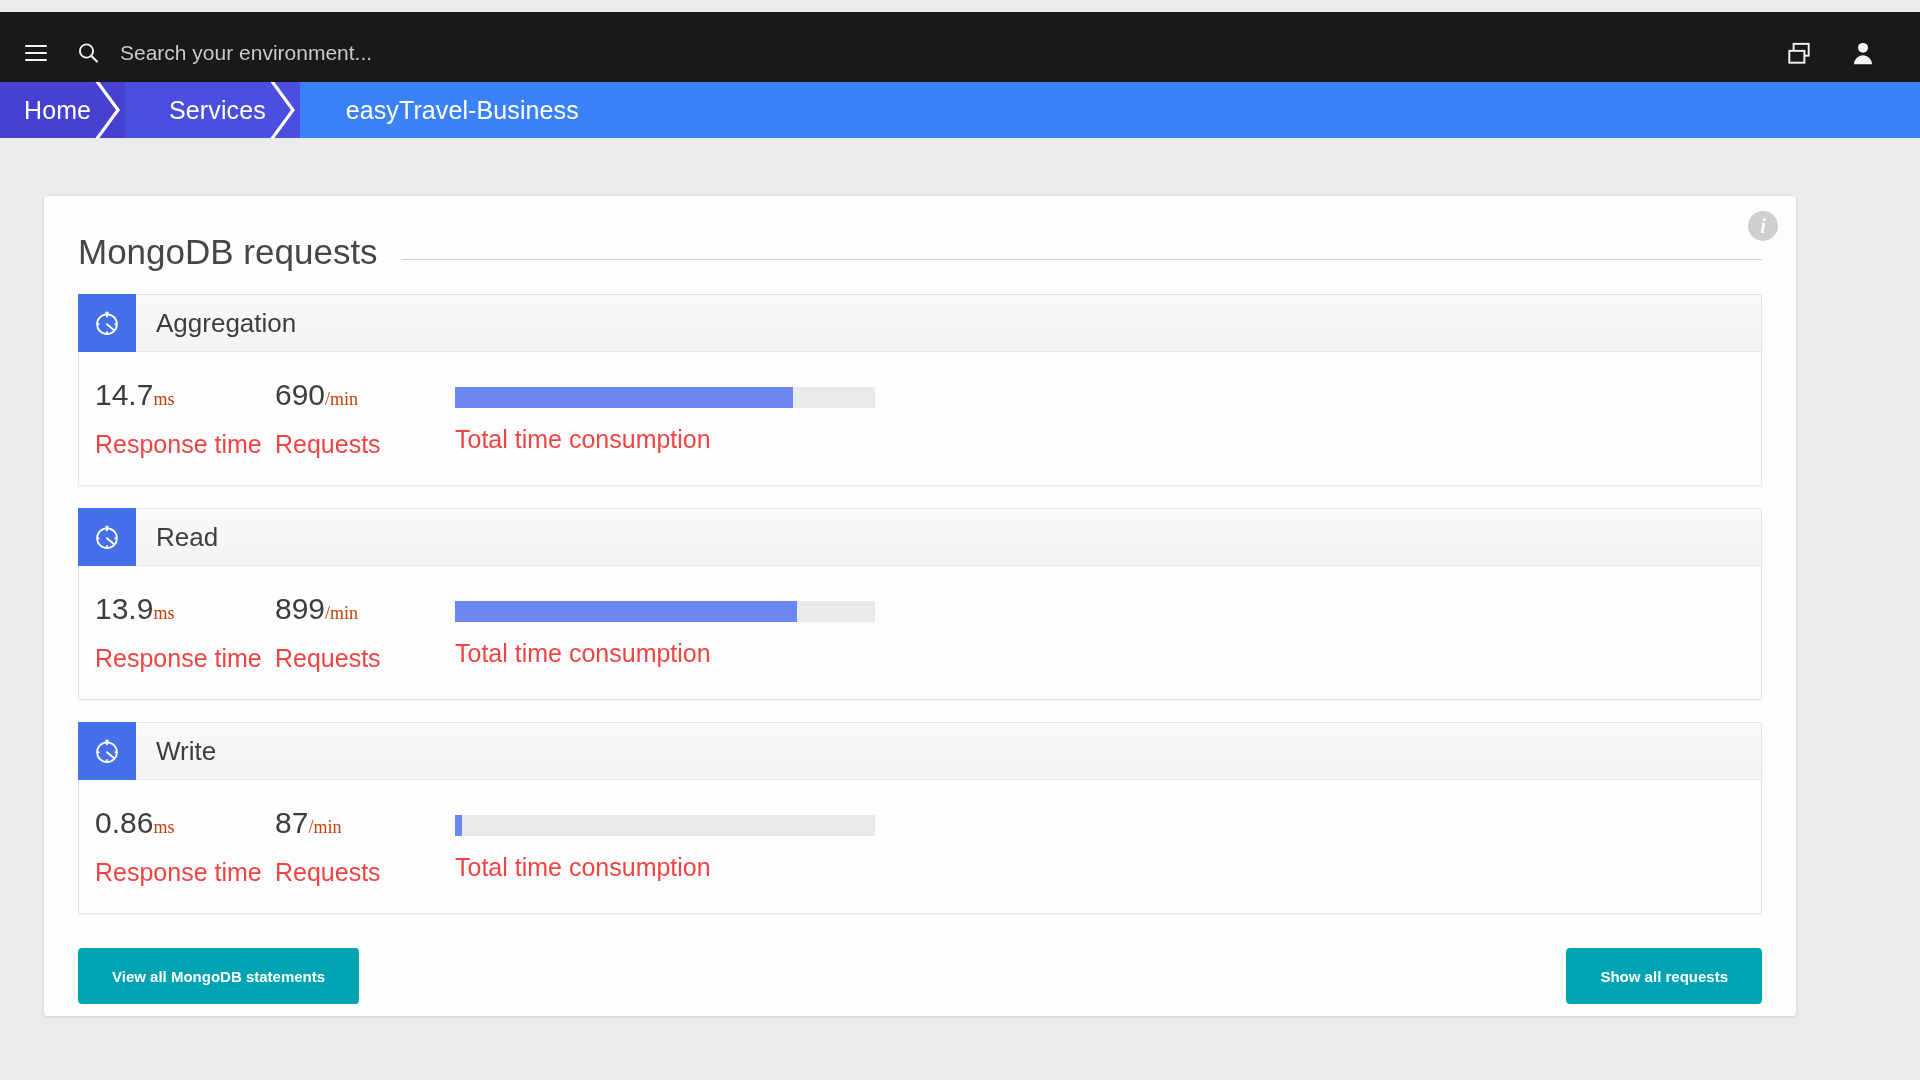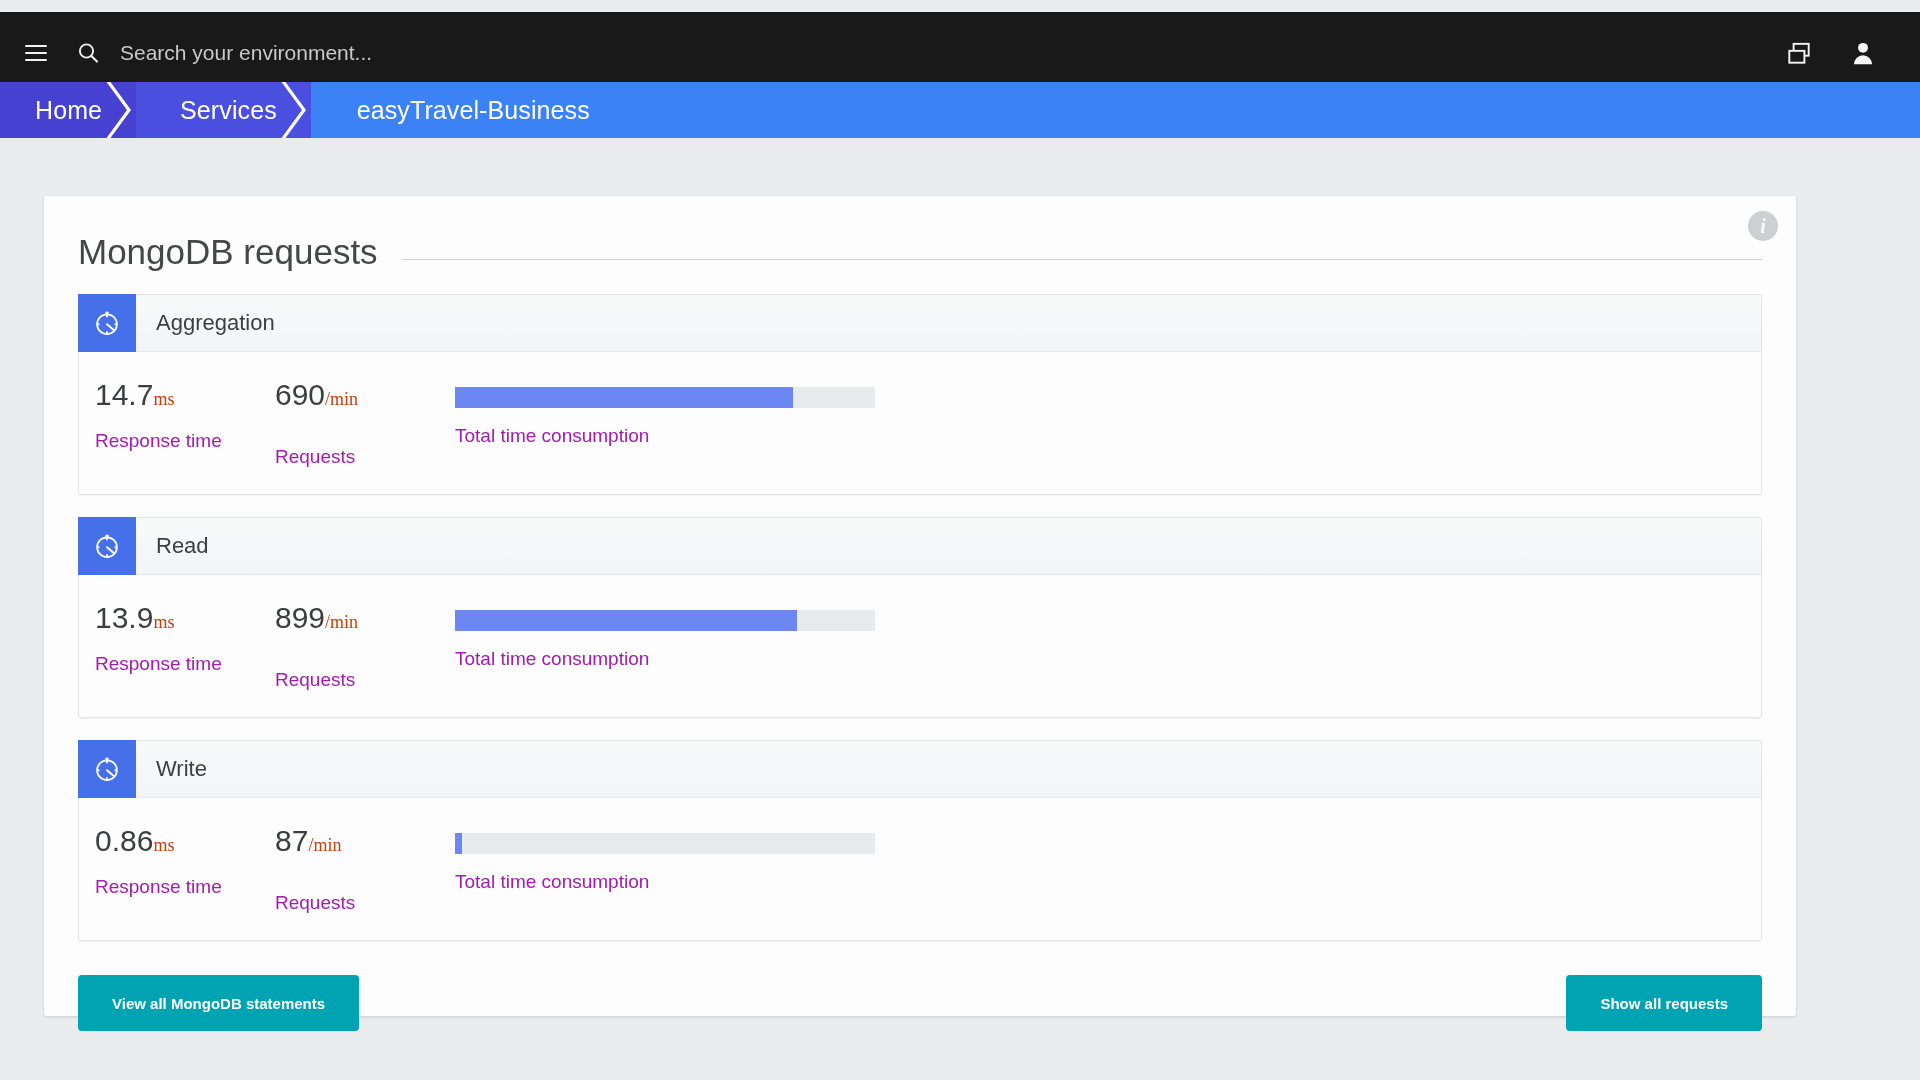--- a/index.html
+++ b/index.html
@@ -91,21 +91,21 @@
     display: flex;
     align-items: center;
     color: #ffffff;
     font-size: 25px;
     letter-spacing: 0.1px;
     padding-left: 26px;
     padding-right: 34px;
     cursor: pointer;
     white-space: nowrap;
   }
-  .crumb.c0 { background: #4641d1; padding-left: 35px; }
+  .crumb.c0 { background: #4641d1; padding-left: 24px; }
   .crumb.c1 { background: #4a4fe0; padding-left: 44px; }
   .crumb.c2 { background: #3b82f6; padding-left: 46px; flex: 1; cursor: default; }
   
   .crumb-sep {
     position: absolute;
     right: -1px;
     top: 0;
     width: 34px;
     height: 100%;
     z-index: 3;
@@ -186,53 +186,53 @@
     display: flex;
     align-items: center;
     justify-content: center;
     flex: none;
     margin: -1px 0 -1px -1px;
   }
   .sect-name {
     display: flex;
     align-items: center;
     padding-left: 20px;
-    font-size: 22px;
+    font-size: 26px;
     color: #3d3e3f;
   }
   .section-body {
     display: flex;
     align-items: flex-start;
     padding: 28px 0 26px 16px;
     background: #fdfdfd;
   }
   .metric {
     display: flex;
     flex-direction: column;
   }
   .metric.m-resp { width: 180px; }
-  .metric.m-req  { width: 180px; gap: 16px; }
+  .metric.m-req  { width: 180px; }
   .metric.m-bar  { flex: 1; }
   .metric-value {
     font-size: 30px;
     color: #3c3d3e;
     line-height: 1;
     white-space: nowrap;
     height: 34px;
     display: flex;
     align-items: baseline;
   }
   .metric-unit {
     font-size: 18px;
     color: #c2410c;
     font-family: Liberation Serif, serif;
   }
   .metric-label {
-    font-size: 19px;
-    color: #a21caf;
+    font-size: 25px;
+    color: #ef4444;
     margin-top: 16px;
     white-space: nowrap;
   }
   .bar-track {
     width: 420px;
     height: 21px;
     background: #e9eaeb;
     margin-top: 7px;
   }
   .bar-fill {

